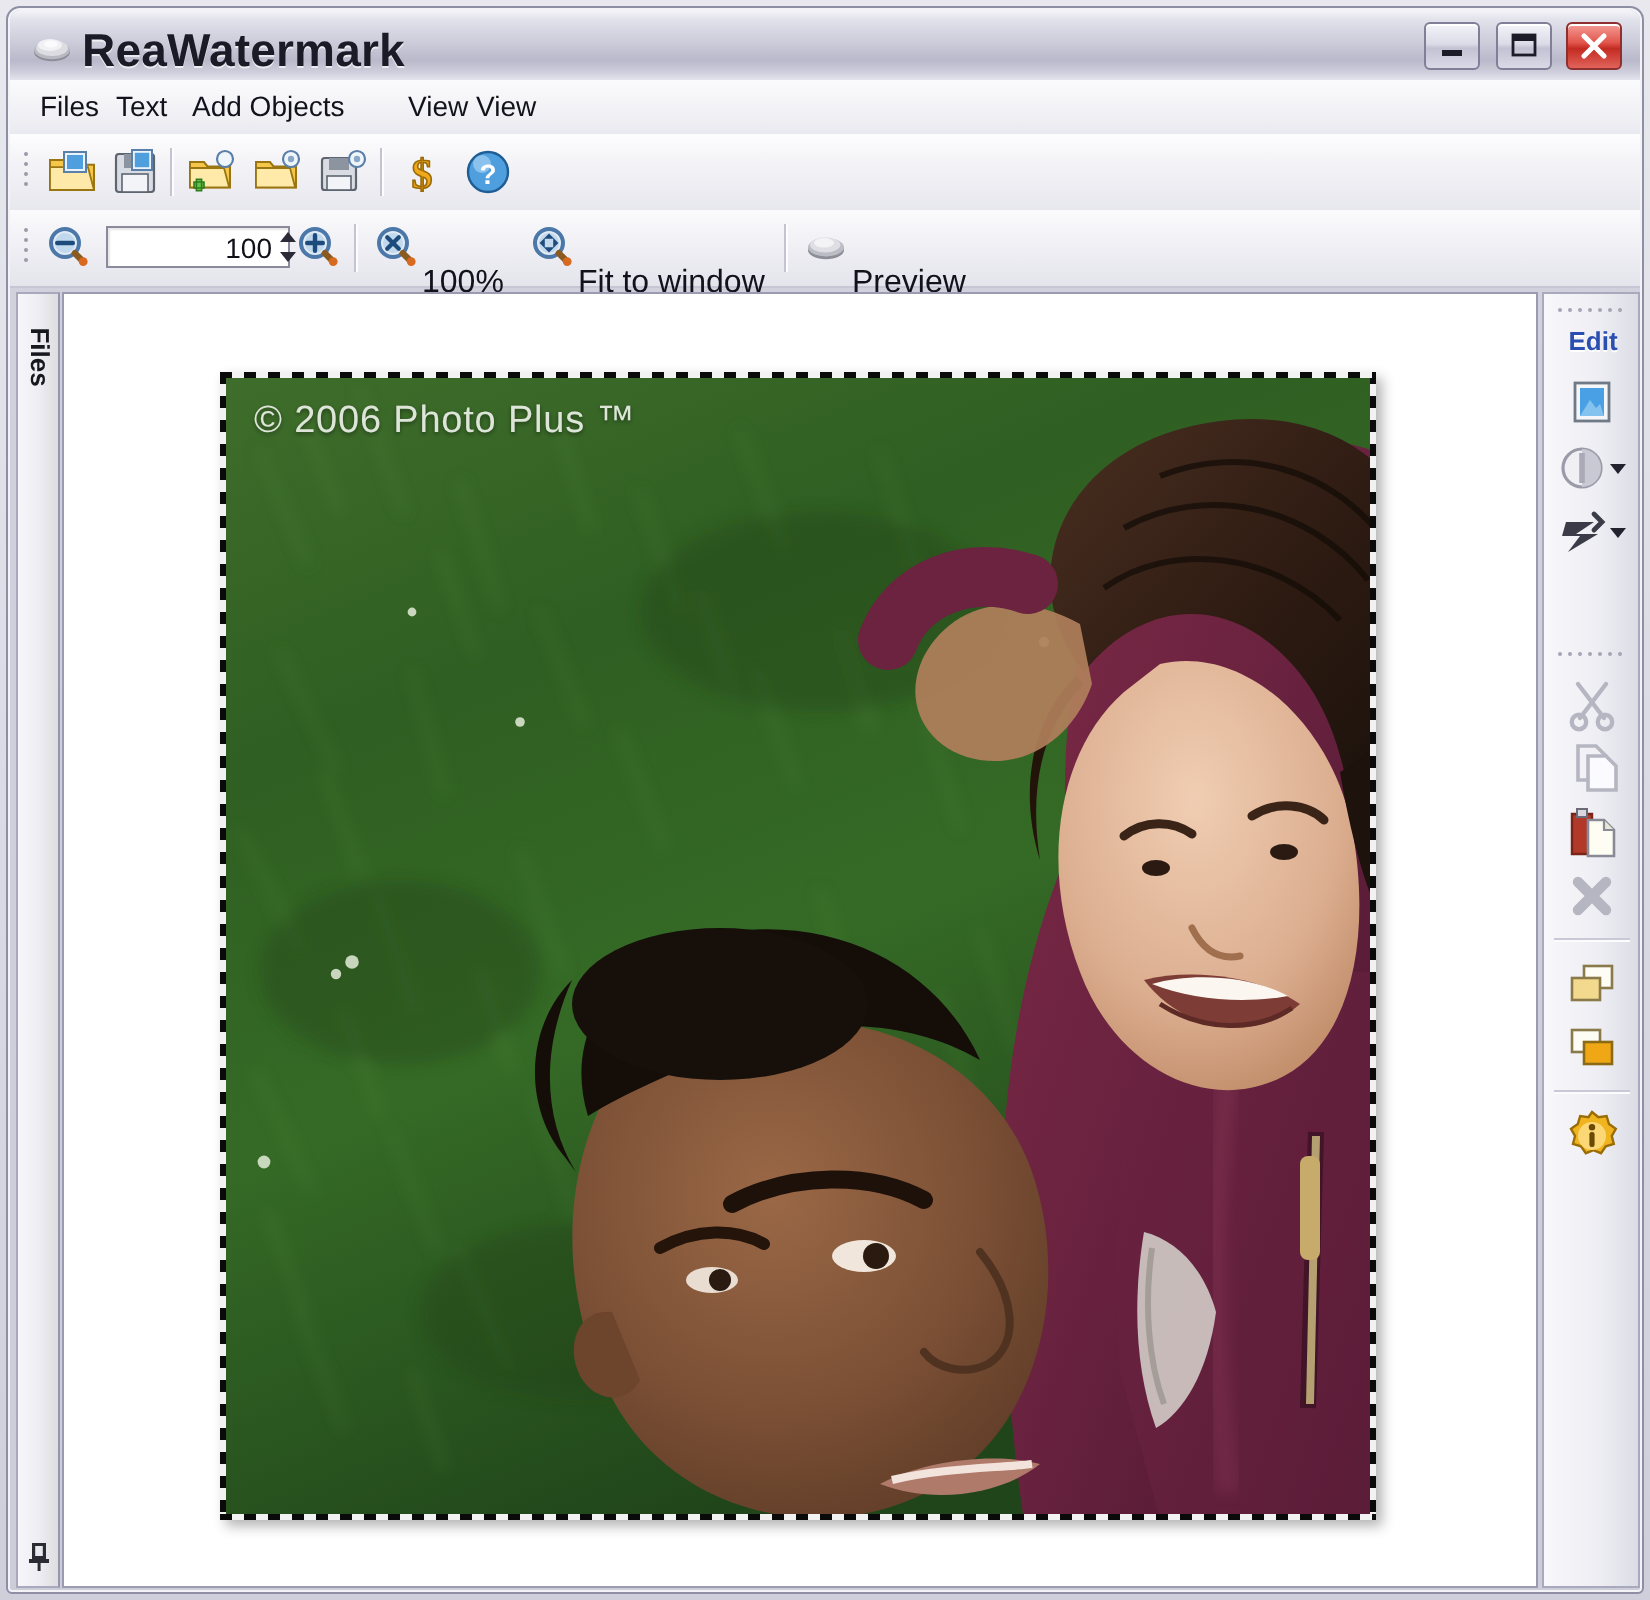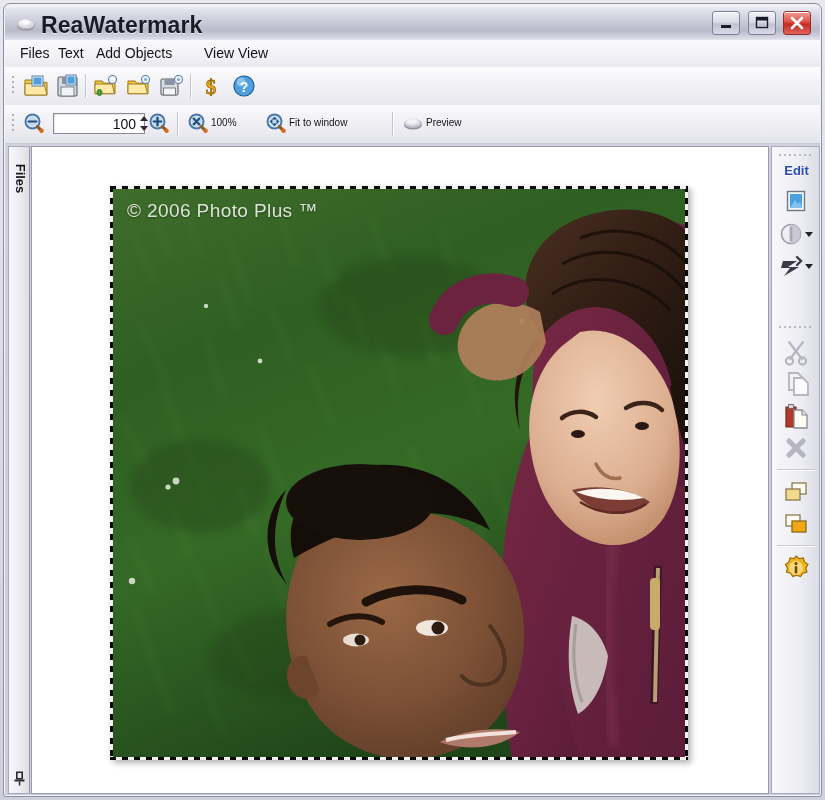--- a/index.html
+++ b/index.html
@@ -80,21 +80,21 @@
     background:linear-gradient(180deg,#fbfbfd 0,#f0f0f5 45%,#e4e4ec 100%);}
   .grip{
     position:absolute;top:9px;width:4px;height:20px;
   }
   .grip i{display:block;width:2px;height:2px;margin:0 0 3px 1px;background:#9a9aaa;border-radius:1px;}
   .tbtn{
     position:absolute;top:4px;width:30px;height:30px;cursor:default;border-radius:3px;
   }
   .tsep{position:absolute;top:7px;width:1px;height:24px;background:#c3c3d2;box-shadow:1px 0 0 #fdfdff;}
   .tlabel{
-    position:absolute;font-size:10px;color:#12121c;white-space:nowrap;cursor:default;top:12px;
+    position:absolute;font-size:16px;color:#12121c;white-space:nowrap;cursor:default;top:28px;
   }
   .spin-field{
     position:absolute;left:48px;top:8px;width:92px;height:21px;
     background:#fff;border:1px solid #8a8a9c;box-sizing:border-box;
     box-shadow:inset 1px 1px 1px rgba(0,0,0,.10);
   }
   .spin-field span{
     display:block;text-align:right;padding:2px 8px 0 0;font-size:14px;color:#101018;
   }
   .spin-ud{position:absolute;left:131px;top:8px;width:17px;height:21px;cursor:default;}

